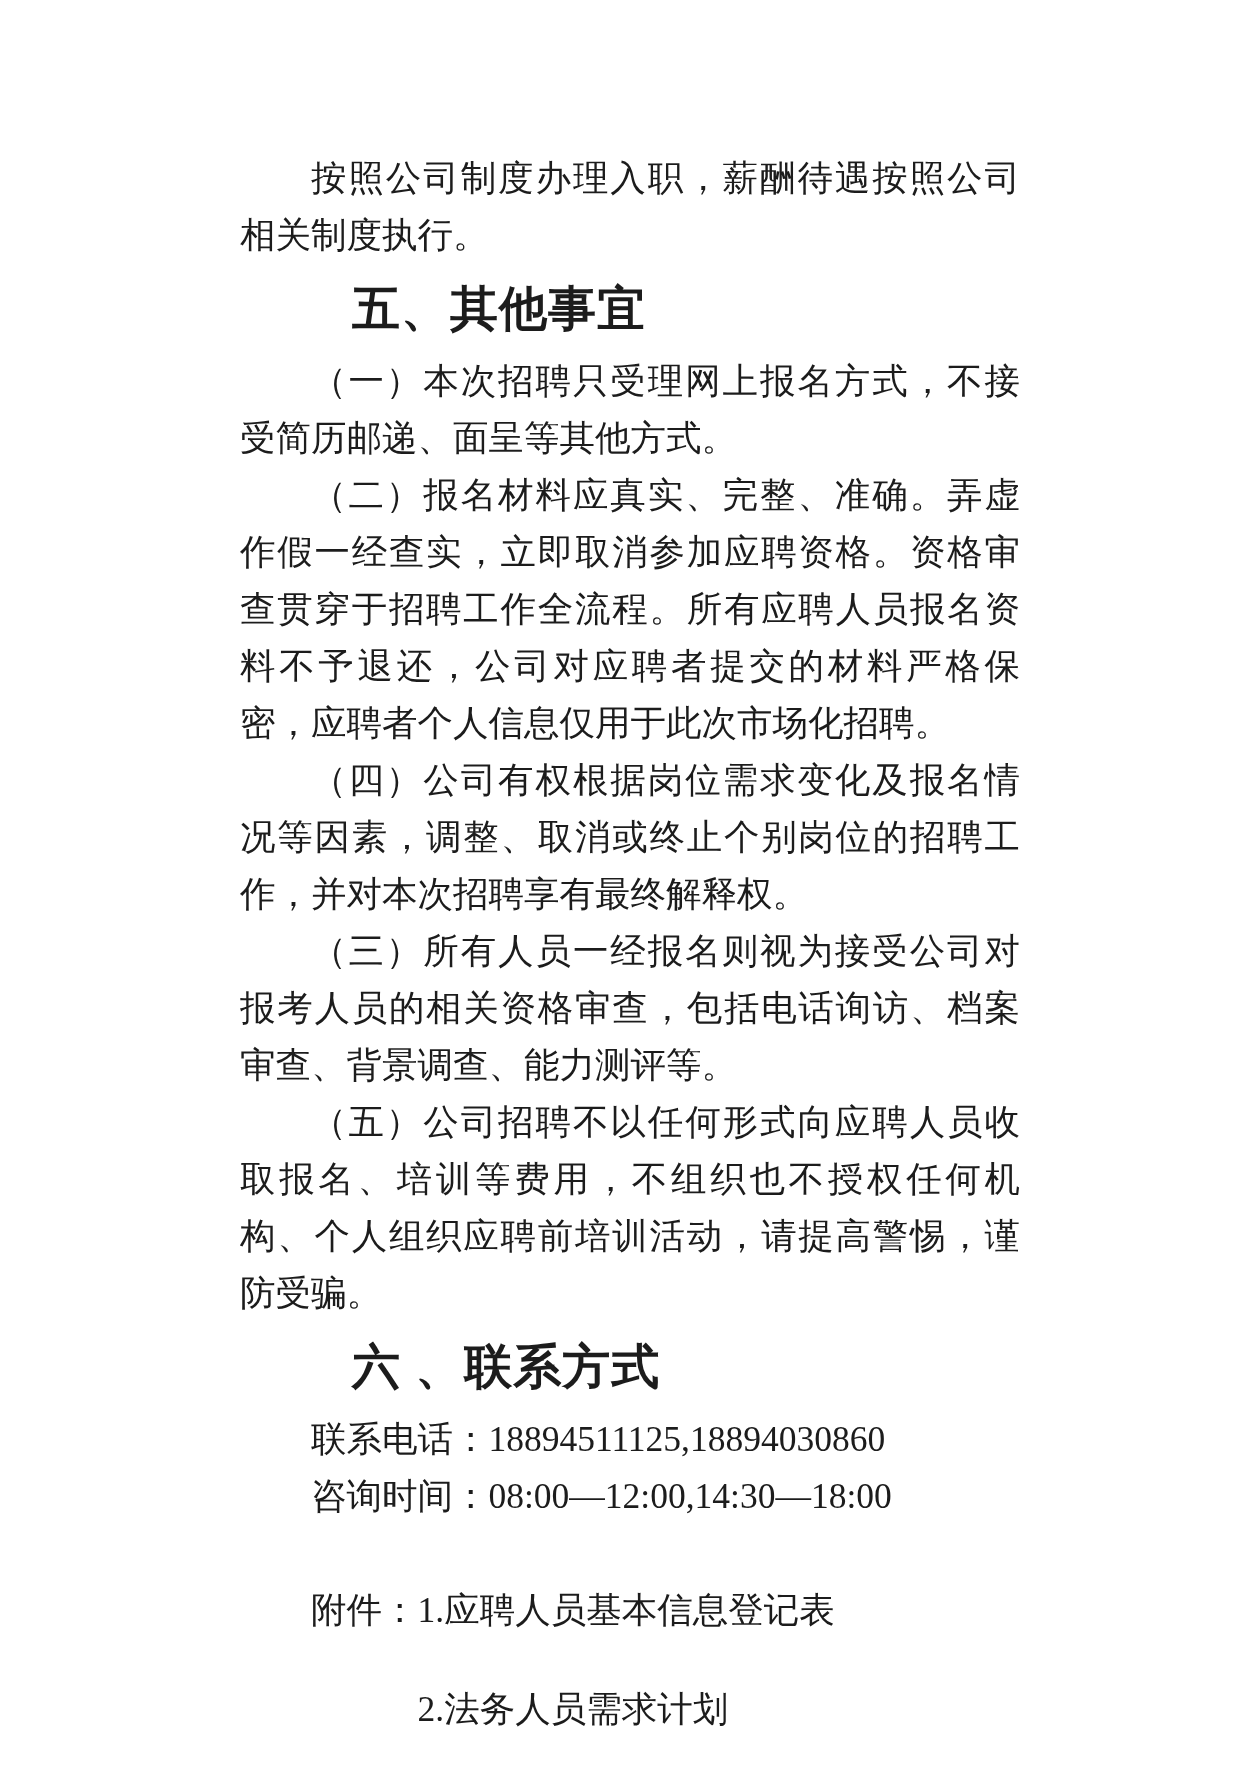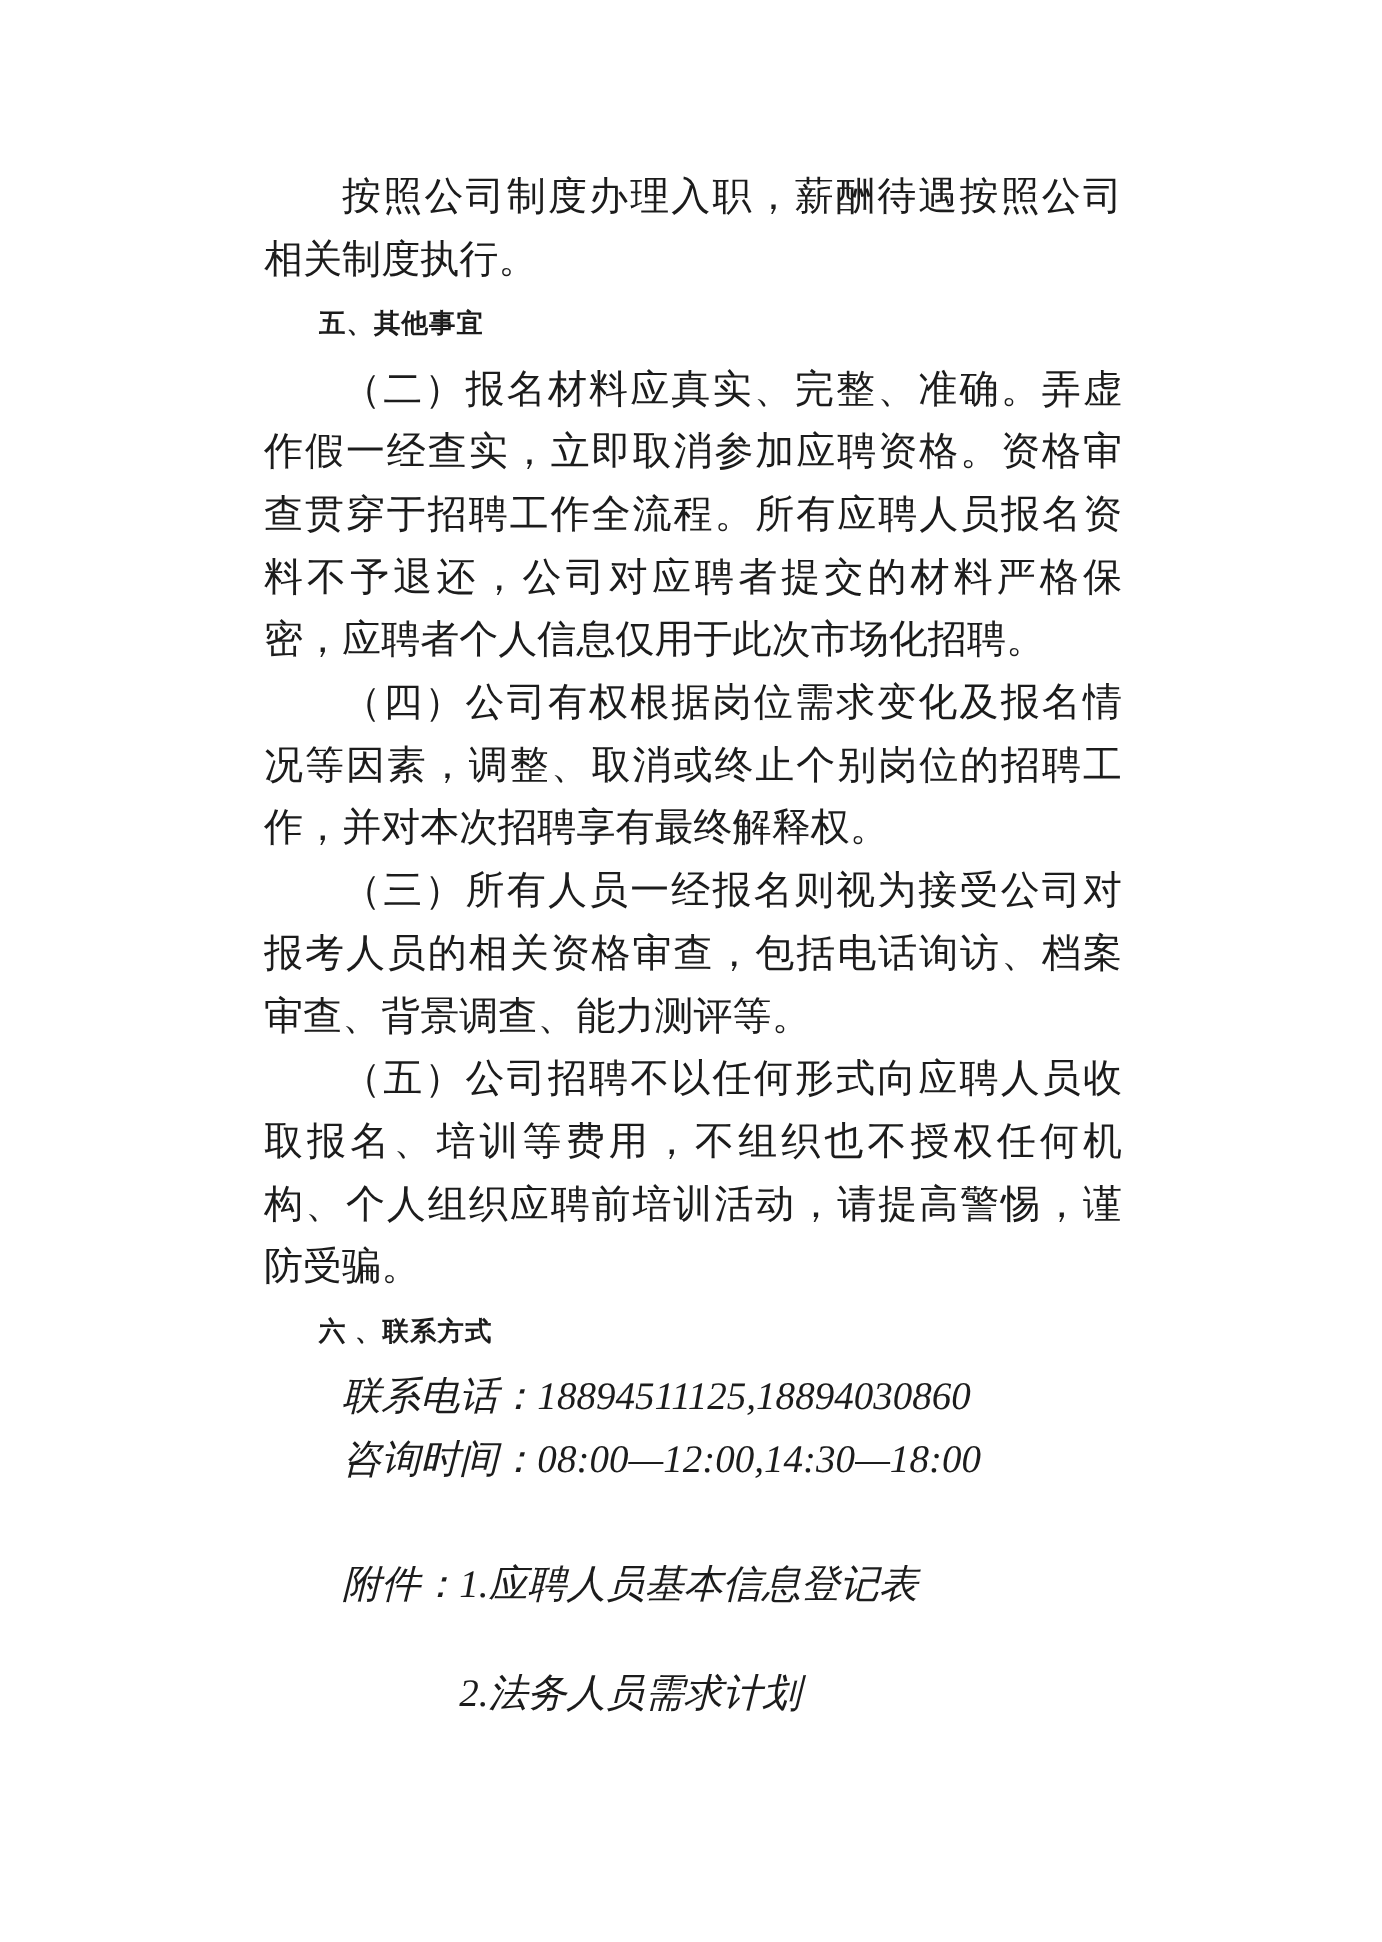--- a/index.html
+++ b/index.html
@@ -22,27 +22,26 @@
   .doc p {
     margin: 0;
     font-size: 35.5px;
     line-height: 57px;
     text-align: justify;
     text-indent: 2em;
     word-break: break-all;
   }
   .doc p.no-justify {
     text-align: left;
-    font-style: italic;
   }
   .doc .heading {
-    margin: 2px;
+    margin: 16px;
     font-family: "Liberation Sans", "DejaVu Sans", sans-serif;
     font-weight: 700;
-    font-size: 24px;
+    font-size: 48px;
     line-height: 57px;
     text-indent: 2em;
     text-align: left;
     letter-spacing: 1px;
   }
   .doc .attach-block {
     margin-top: 57px;
   }
   .doc .attach-line2 {
     text-indent: 5em;
@@ -52,20 +51,21 @@
 </head>
 <body>
 
 <div class="page">
   <div class="doc">
 
     <p>按照公司制度办理入职，薪酬待遇按照公司相关制度执行。</p>
 
     <p class="heading">五、其他事宜</p>
 
+    <p>（一）本次招聘只受理网上报名方式，不接受简历邮递、面呈等其他方式。</p>
 
     <p>（二）报名材料应真实、完整、准确。弄虚作假一经查实，立即取消参加应聘资格。资格审查贯穿于招聘工作全流程。所有应聘人员报名资料不予退还，公司对应聘者提交的材料严格保密，应聘者个人信息仅用于此次市场化招聘。</p>
 
     <p>（四）公司有权根据岗位需求变化及报名情况等因素，调整、取消或终止个别岗位的招聘工作，并对本次招聘享有最终解释权。</p>
 
     <p>（三）所有人员一经报名则视为接受公司对报考人员的相关资格审查，包括电话询访、档案审查、背景调查、能力测评等。</p>
 
     <p>（五）公司招聘不以任何形式向应聘人员收取报名、培训等费用，不组织也不授权任何机构、个人组织应聘前培训活动，请提高警惕，谨防受骗。</p>
 
     <p class="heading">六 、联系方式</p>

